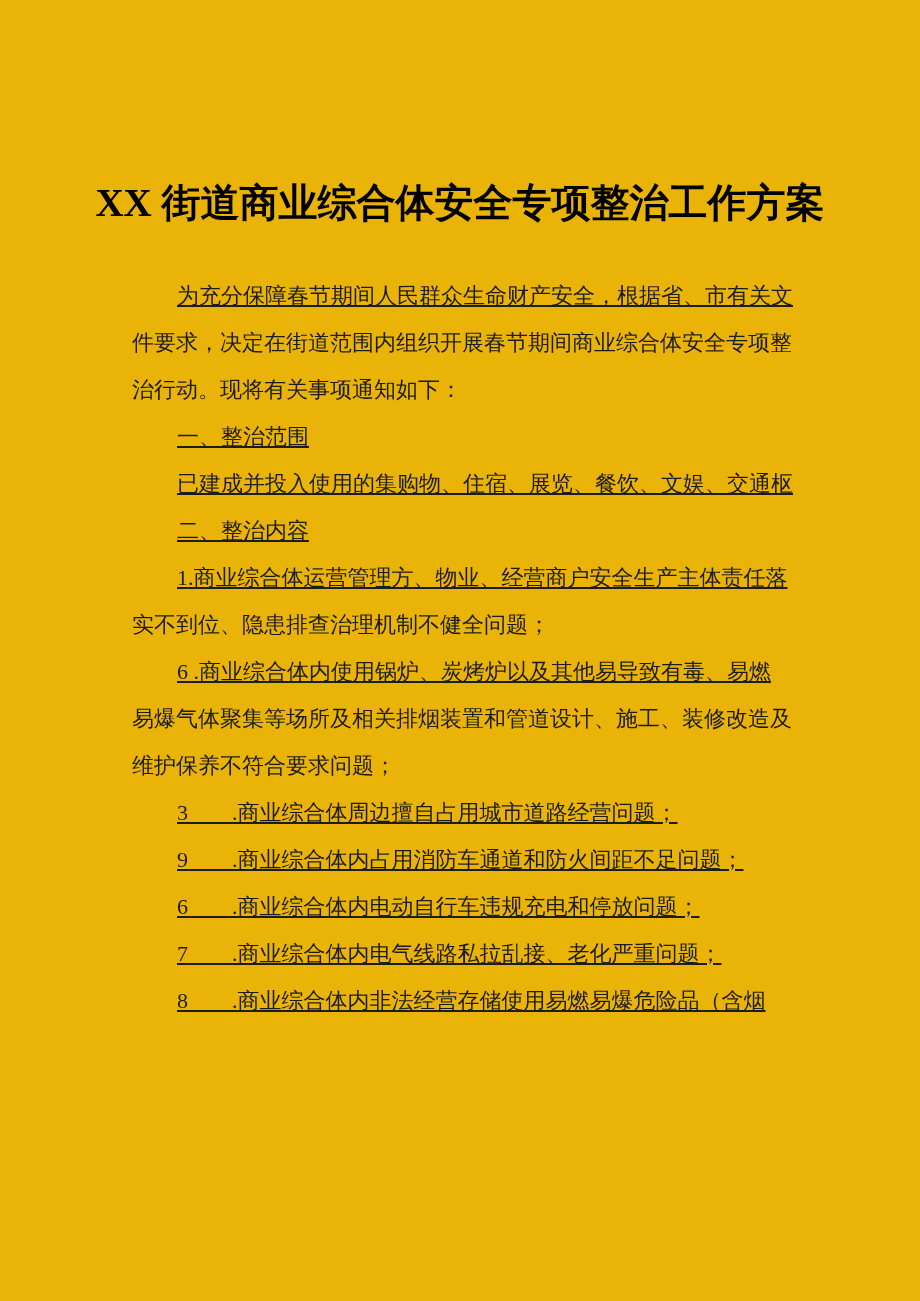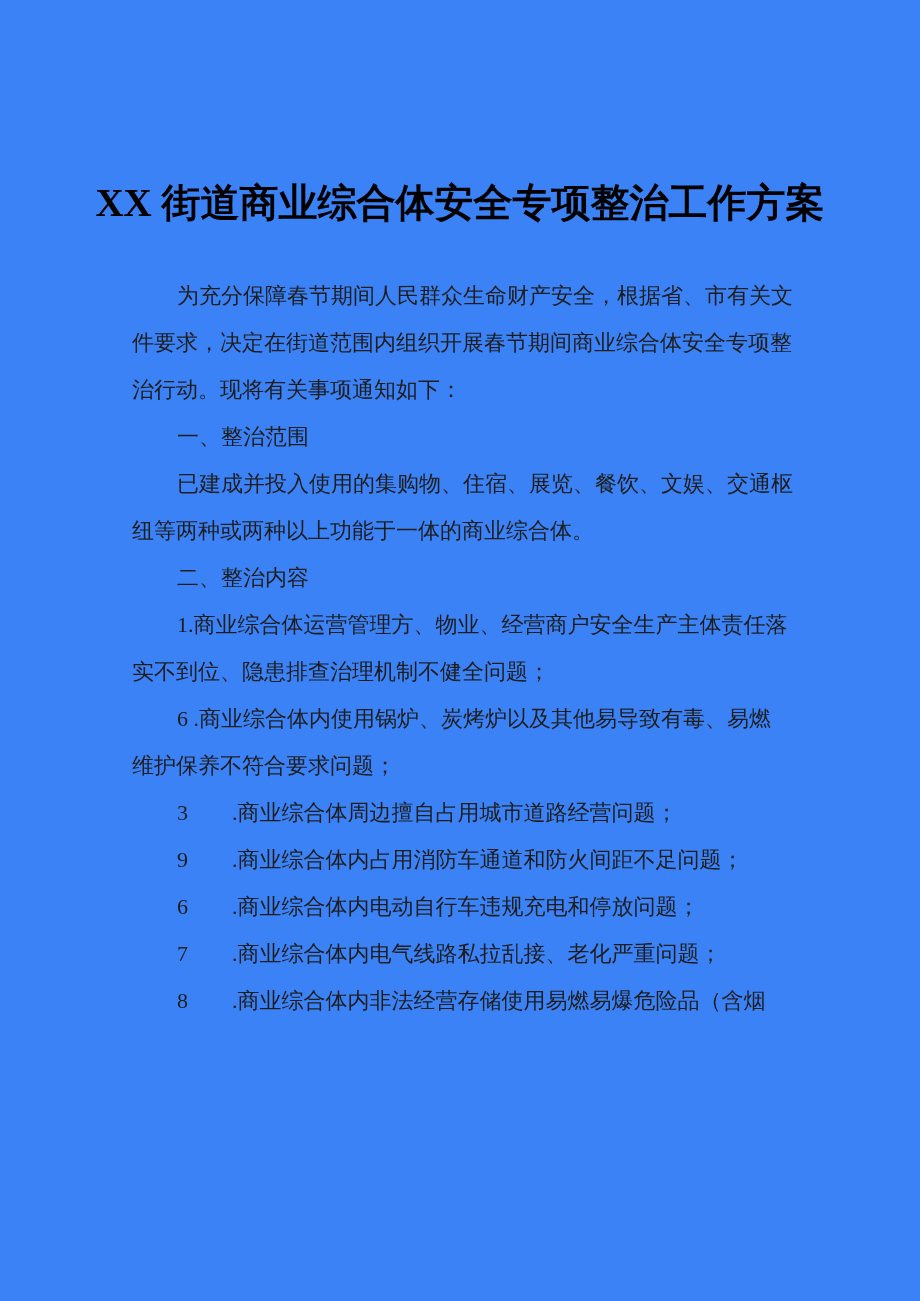--- a/index.html
+++ b/index.html
@@ -8,21 +8,21 @@
   }
   body {
     width: 920px;
     height: 1301px;
     background: #ffffff;
   }
   .page {
     position: relative;
     width: 920px;
     height: 1301px;
-    background: #3b82f6;
+    background: #eab308;
     overflow: hidden;
     font-family: "Liberation Serif", "DejaVu Serif", serif;
   }
   .doc-title {
     margin: 0;
     padding-top: 181px;
     text-align: center;
     font-size: 39px;
     line-height: 44px;
     font-weight: bold;
@@ -39,49 +39,50 @@
   }
   .line {
     font-size: 22px;
     line-height: 47px;
     height: 47px;
     white-space: pre;
     letter-spacing: 0;
   }
   .line.first {
     padding-left: 45px;
+    text-decoration: underline;
   }
 </style>
 </head>
 <body>
 
 <div class="page">
   <h1 class="doc-title">XX 街道商业综合体安全专项整治工作方案</h1>
   <div class="doc-body" id="doc-body">
       <div class="para body">
         <div class="line first">为充分保障春节期间人民群众生命财产安全，根据省、市有关文</div>
         <div class="line">件要求，决定在街道范围内组织开展春节期间商业综合体安全专项整</div>
         <div class="line">治行动。现将有关事项通知如下：</div>
       </div>
       <div class="para heading">
         <div class="line first">一、整治范围</div>
       </div>
       <div class="para body">
         <div class="line first">已建成并投入使用的集购物、住宿、展览、餐饮、文娱、交通枢</div>
-        <div class="line">纽等两种或两种以上功能于一体的商业综合体。</div>
       </div>
       <div class="para heading">
         <div class="line first">二、整治内容</div>
       </div>
       <div class="para list-item">
         <div class="line first">1.商业综合体运营管理方、物业、经营商户安全生产主体责任落</div>
         <div class="line">实不到位、隐患排查治理机制不健全问题；</div>
       </div>
       <div class="para list-item">
         <div class="line first">6 .商业综合体内使用锅炉、炭烤炉以及其他易导致有毒、易燃</div>
+        <div class="line">易爆气体聚集等场所及相关排烟装置和管道设计、施工、装修改造及</div>
         <div class="line">维护保养不符合要求问题；</div>
       </div>
       <div class="para list-item">
         <div class="line first">3　　.商业综合体周边擅自占用城市道路经营问题；</div>
       </div>
       <div class="para list-item">
         <div class="line first">9　　.商业综合体内占用消防车通道和防火间距不足问题；</div>
       </div>
       <div class="para list-item">
         <div class="line first">6　　.商业综合体内电动自行车违规充电和停放问题；</div>

